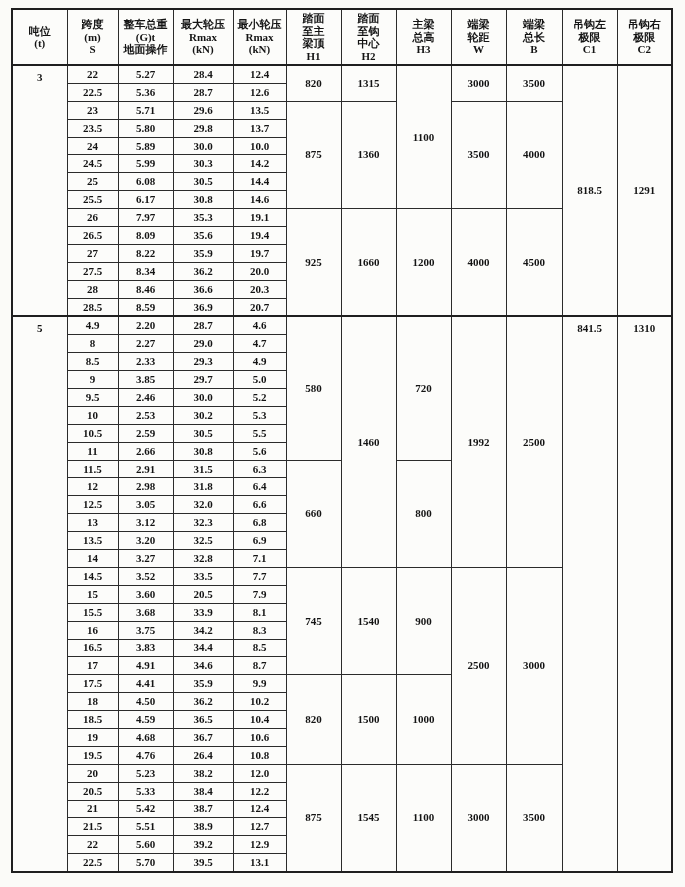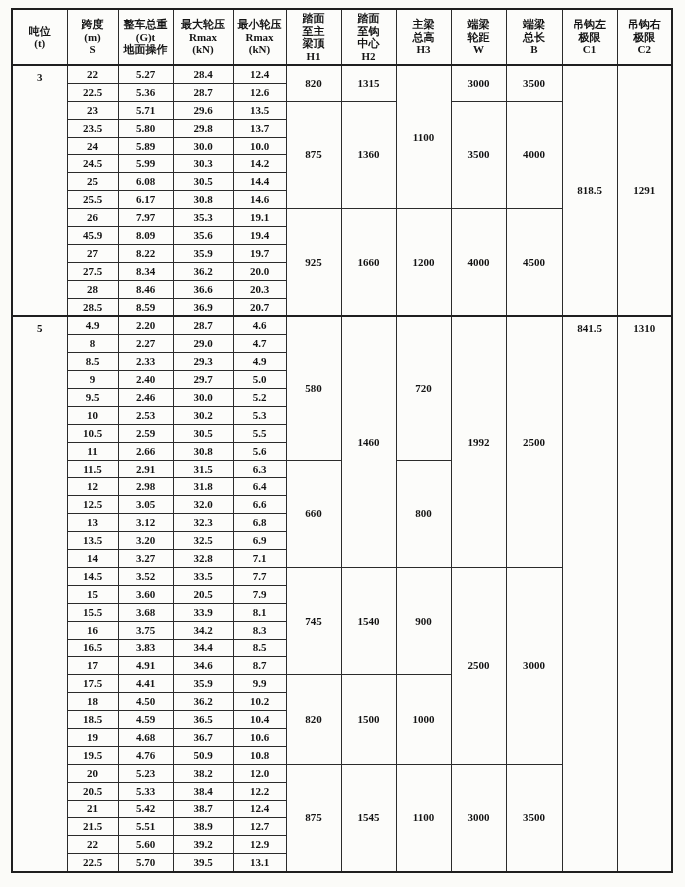--- a/index.html
+++ b/index.html
@@ -179,21 +179,21 @@
           <td>7.97</td>
           <td>35.3</td>
           <td>19.1</td>
           <td rowspan="6">925</td>
           <td rowspan="6">1660</td>
           <td rowspan="6">1200</td>
           <td rowspan="6">4000</td>
           <td rowspan="6">4500</td>
         </tr>
         <tr>
-          <td>45.9</td>
+          <td>26.5</td>
           <td>8.09</td>
           <td>35.6</td>
           <td>19.4</td>
         </tr>
         <tr>
           <td>27</td>
           <td>8.22</td>
           <td>35.9</td>
           <td>19.7</td>
         </tr>
@@ -236,21 +236,21 @@
           <td>4.7</td>
         </tr>
         <tr>
           <td>8.5</td>
           <td>2.33</td>
           <td>29.3</td>
           <td>4.9</td>
         </tr>
         <tr>
           <td>9</td>
-          <td>2.40</td>
+          <td>3.85</td>
           <td>29.7</td>
           <td>5.0</td>
         </tr>
         <tr>
           <td>9.5</td>
           <td>2.46</td>
           <td>30.0</td>
           <td>5.2</td>
         </tr>
         <tr>
@@ -373,21 +373,21 @@
         </tr>
         <tr>
           <td>19</td>
           <td>4.68</td>
           <td>36.7</td>
           <td>10.6</td>
         </tr>
         <tr>
           <td>19.5</td>
           <td>4.76</td>
-          <td>50.9</td>
+          <td>26.4</td>
           <td>10.8</td>
         </tr>
         <tr>
           <td>20</td>
           <td>5.23</td>
           <td>38.2</td>
           <td>12.0</td>
           <td rowspan="6">875</td>
           <td rowspan="6">1545</td>
           <td rowspan="6">1100</td>

